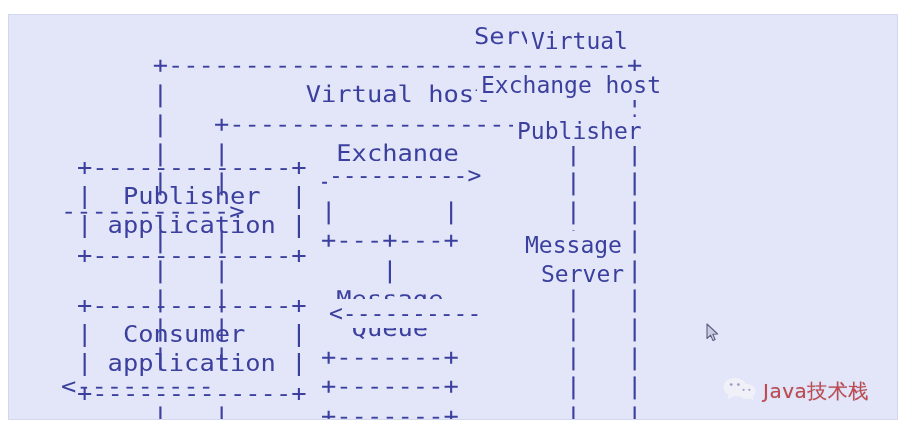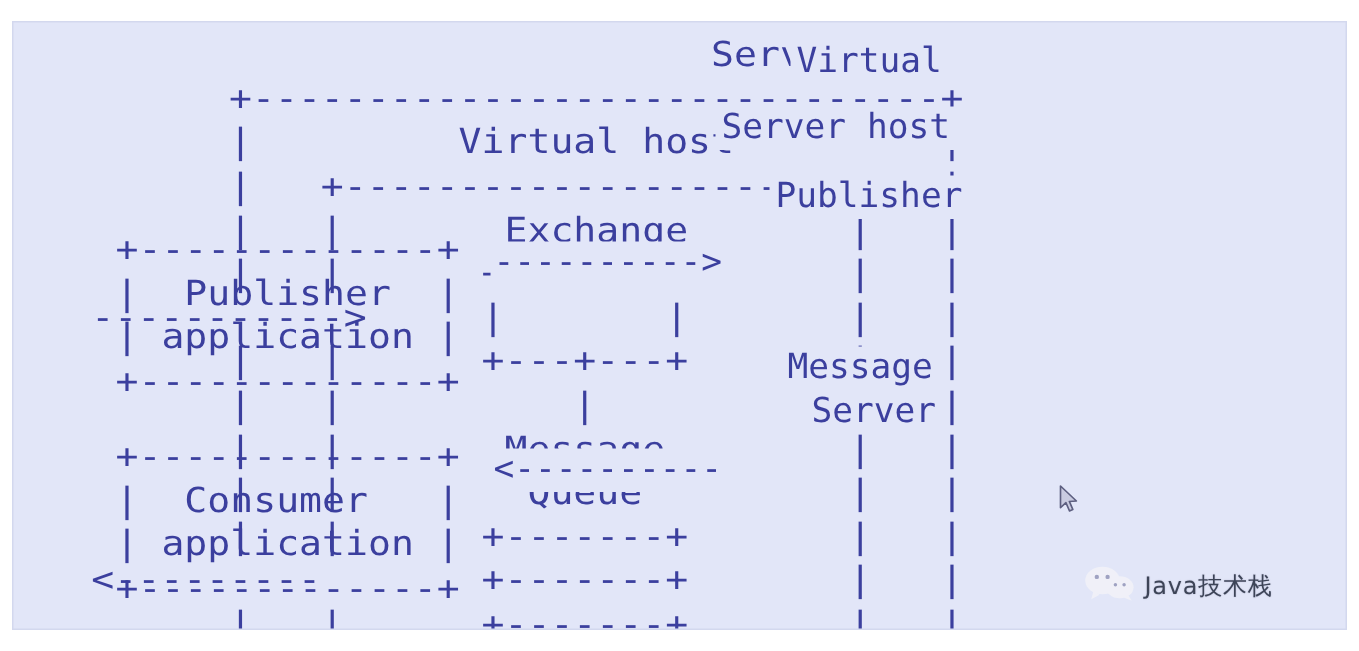--- a/index.html
+++ b/index.html
@@ -50,22 +50,22 @@
     left: 714px;
     top: 362px;
     display: flex;
     align-items: center;
     gap: 6px;
     opacity: 0.78;
     pointer-events: none;
   }
   #watermark .wm-text {
     font-family: "DejaVu Sans", "Liberation Sans", sans-serif;
-    font-size: 16px;
-    color: #0f172a;
+    font-size: 20px;
+    color: #b91c1c;
     text-shadow: 0 0 1px rgba(90,90,130,.55);
     letter-spacing: 0.5px;
     line-height: 1;
   }
   #watermark .wm-icon { display:block; }
   
   #cursor {
     position: absolute;
     left: 697px;
     top: 308px;
@@ -102,21 +102,21 @@
 
   <div style="position: absolute; left: 68px; top: 138px; margin: 0px; padding: 0px; white-space: pre; color: rgb(59, 63, 158); font-family: &quot;DejaVu Sans Mono&quot;, &quot;Liberation Mono&quot;, monospace; font-size: 23px; line-height: 29.2px; transform-origin: 0px 0px; transform: scale(1.105, 1);">+-------------+
 |  Publisher  |
 | application |
 +-------------+</div>
       <div style="position: absolute; left: 68px; top: 276px; margin: 0px; padding: 0px; white-space: pre; color: rgb(59, 63, 158); font-family: &quot;DejaVu Sans Mono&quot;, &quot;Liberation Mono&quot;, monospace; font-size: 23px; line-height: 29.2px; transform-origin: 0px 0px; transform: scale(1.105, 1);">+-------------+
 |  Consumer   |
 | application |
 +-------------+</div>
       <span style="position: absolute; left: 518px; top: 12px; white-space: pre; color: rgb(59, 63, 158); font-family: &quot;DejaVu Sans Mono&quot;, &quot;Liberation Mono&quot;, monospace; font-size: 23px; line-height: 29.2px; background: rgb(226, 230, 248); padding: 0px 4px;">Virtual</span>
-      <span style="position: absolute; left: 468px; top: 56px; white-space: pre; color: rgb(59, 63, 158); font-family: &quot;DejaVu Sans Mono&quot;, &quot;Liberation Mono&quot;, monospace; font-size: 23px; line-height: 29.2px; background: rgb(226, 230, 248); padding: 0px 4px;">Server host</span>
+      <span style="position: absolute; left: 468px; top: 56px; white-space: pre; color: rgb(59, 63, 158); font-family: &quot;DejaVu Sans Mono&quot;, &quot;Liberation Mono&quot;, monospace; font-size: 23px; line-height: 29.2px; background: rgb(226, 230, 248); padding: 0px 4px;">Exchange host</span>
       <span style="position: absolute; left: 504px; top: 102px; white-space: pre; color: rgb(59, 63, 158); font-family: &quot;DejaVu Sans Mono&quot;, &quot;Liberation Mono&quot;, monospace; font-size: 23px; line-height: 29.2px; background: rgb(226, 230, 248); padding: 0px 4px;">Publisher</span>
       <span style="position: absolute; left: 512px; top: 216px; white-space: pre; color: rgb(59, 63, 158); font-family: &quot;DejaVu Sans Mono&quot;, &quot;Liberation Mono&quot;, monospace; font-size: 23px; line-height: 29.2px; background: rgb(226, 230, 248); padding: 0px 4px;">Message</span>
       <span style="position: absolute; left: 528px; top: 245px; white-space: pre; color: rgb(59, 63, 158); font-family: &quot;DejaVu Sans Mono&quot;, &quot;Liberation Mono&quot;, monospace; font-size: 23px; line-height: 29.2px; background: rgb(226, 230, 248); padding: 0px 4px;">Server</span>
       <span style="position: absolute; left: 318px; top: 146px; white-space: pre; color: rgb(59, 63, 158); font-family: &quot;DejaVu Sans Mono&quot;, &quot;Liberation Mono&quot;, monospace; font-size: 23px; line-height: 29.2px; background: rgb(226, 230, 248); padding: 0px 2px;">----------&gt;</span>
       <span style="position: absolute; left: 318px; top: 284px; white-space: pre; color: rgb(59, 63, 158); font-family: &quot;DejaVu Sans Mono&quot;, &quot;Liberation Mono&quot;, monospace; font-size: 23px; line-height: 29.2px; background: rgb(226, 230, 248); padding: 0px 2px;">&lt;----------</span>
       <div id="watermark" style="z-index: 20;">
       <span class="wm-icon">
         <svg width="34" height="24" viewBox="0 0 34 24" aria-hidden="true">
 
           <ellipse cx="12" cy="10" rx="11.5" ry="9.2" fill="#f4f4f8"></ellipse>

